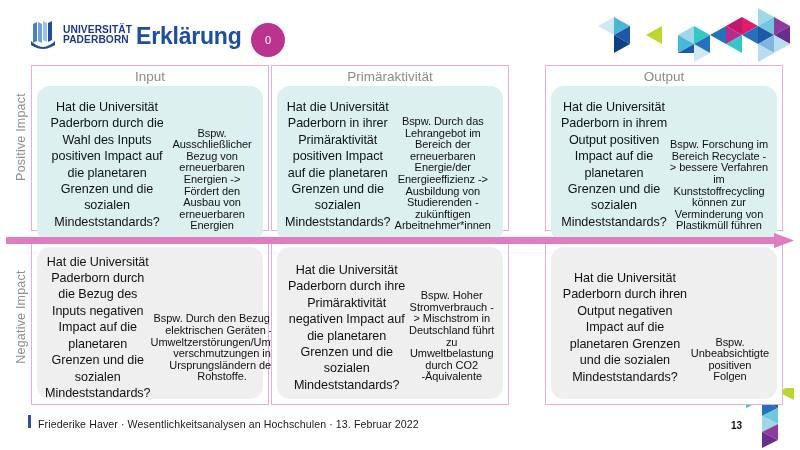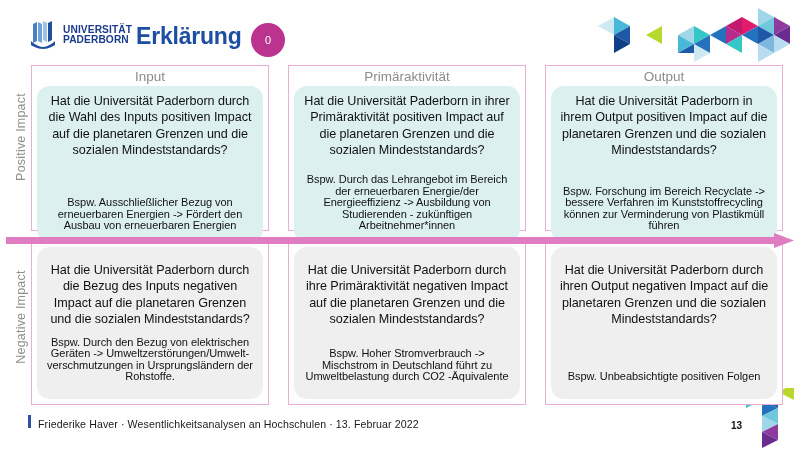--- a/index.html
+++ b/index.html
@@ -47,21 +47,21 @@
   .axis-pos { top:130px; }
   .axis-neg { top:310px; }
 
   
   .grid { position:absolute; left:31px; top:65px; width:752px; height:256px; }
   .col {
     position:absolute; top:0; width:238px; height:340px;
     display:flex; flex-direction:column;
   }
   .col-1 { left:0px; }
-  .col-2 { left:257px;border-radius:21px; }
+  .col-2 { left:240px;border-radius:21px; }
   .col-3 { left:514px; }
 
   .col-top {
     position:relative;
     height:166px;
     border:1px solid #e9aed4;
     background:#ffffff;
     padding:3px 5px 5px 5px;
   }
   .col-head {
@@ -73,21 +73,21 @@
     margin-top:10px;
     height:164px;
     border:1px solid #e9aed4;
     background:#ffffff;
     padding:5px;
   }
 
   .cell {
     height:100%; width:100%;
     border-radius:13px;
-    display:flex; flex-direction:column;
+    display:flex; flex-direction:row;
     align-items:center; justify-content:flex-start;
     padding:7px 8px 6px 8px;
     text-align:center;
   }
   .cell.pos { background:#dcf0f0; }
   .cell.neg { background:#efefef; }
 
   .cell-q {
     font-size:12.6px; line-height:16.4px; color:#111111;
     letter-spacing:-0.05px;

